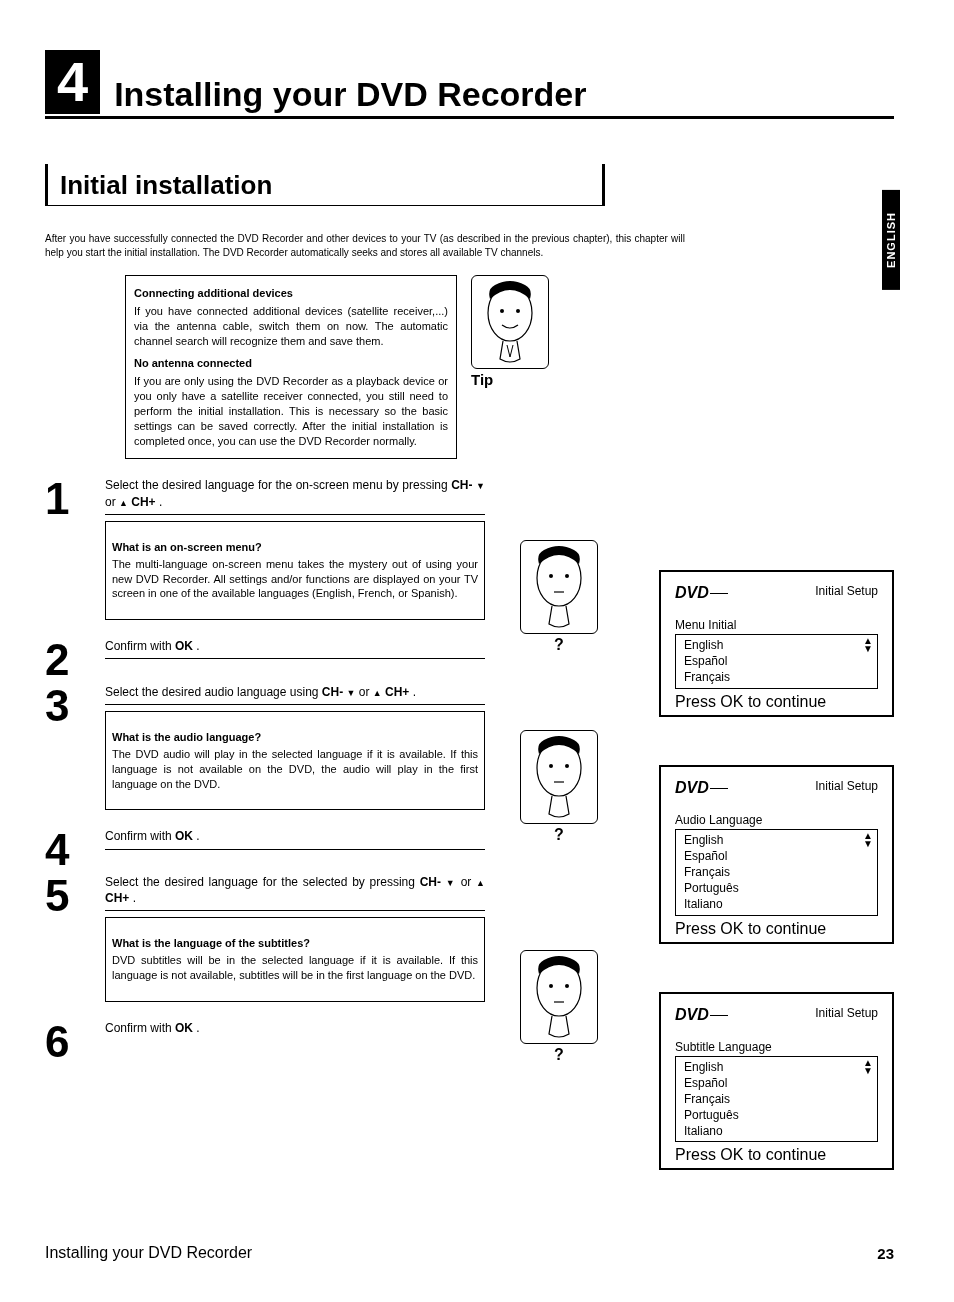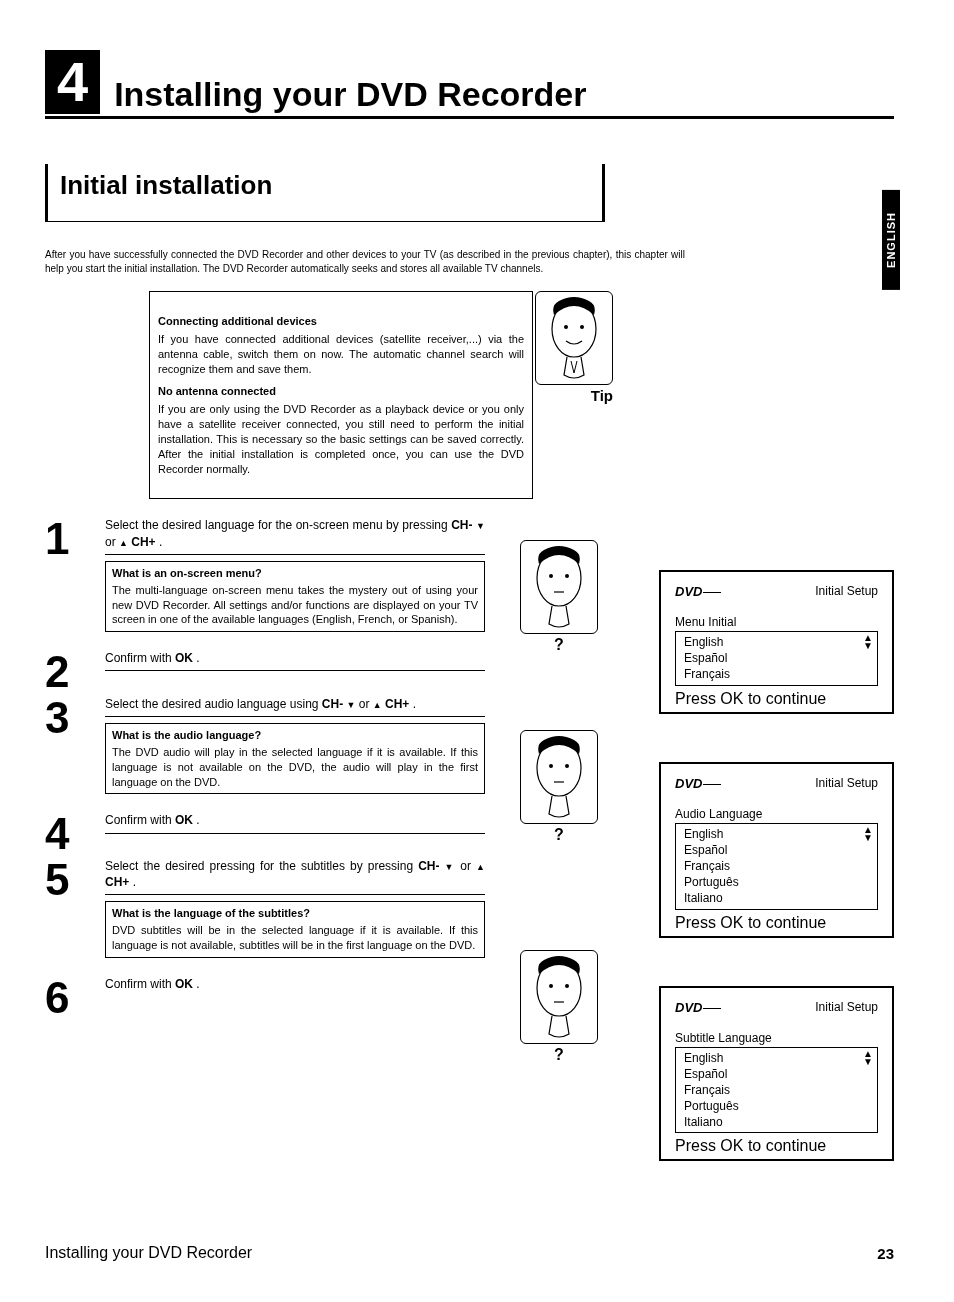--- a/index.html
+++ b/index.html
@@ -8,45 +8,45 @@
     height: 1302px;
     background: #fff;
     font-family: Arial, Helvetica, sans-serif;
     color: #000;
     position: relative;
     padding: 50px 60px 40px 45px;
   }
   .chapter-header { display: flex; align-items: flex-end; border-bottom: 3px solid #000; padding-bottom: 2px; margin-bottom: 45px; }
   .chapter-num-box { background: #000; color: #fff; font-weight: 900; font-size: 56px; line-height: 1; padding: 4px 12px 4px 12px; margin-right: 14px; font-family: Arial, sans-serif; }
   .chapter-title { font-size: 34px; font-weight: 700; }
-  .section-title-wrap { border-left: 3px solid #000; border-right: 3px solid #000; border-bottom: 1px solid #000; padding: 6px 12px 20px 12px; width: 560px; margin-bottom: 26px; }
+  .section-title-wrap { border-left: 3px solid #000; border-right: 3px solid #000; border-bottom: 1px solid #000; padding: 6px 12px 4px 12px; width: 560px; margin-bottom: 26px; }
   .section-title { font-size: 26px; font-weight: 700; }
   .intro { font-size: 10px; text-align: justify; width: 640px; margin-bottom: 16px; line-height: 1.35; }
   .tip-row { display: flex; align-items: flex-start; margin-left: 80px; margin-bottom: 18px; }
-  .tip-box { border: 1px solid #000; padding: 22px 8px; width: 384px; font-size: 11px; text-align: justify; line-height: 1.35; margin-left: 24px; }
+  .tip-box { border: 1px solid #000; padding: 10px 8px; width: 332px; font-size: 11px; text-align: justify; line-height: 1.35; }
   .tip-box .h { font-weight: 700; margin-bottom: 3px; display: block; }
   .tip-box .h2 { font-weight: 700; margin-top: 8px; margin-bottom: 3px; display: block; }
-  .face-col { margin-left: 2px; text-align: right; }
+  .face-col { margin-left: 14px; text-align: left; }
   .face { width: 78px; height: 94px; border: 1px solid #000; border-radius: 6px; display: flex; align-items: center; justify-content: center; font-size: 9px; color: #555; }
   .face svg { width: 70px; height: 86px; }
   .face-label { font-weight: 700; font-size: 15px; margin-top: 2px; }
   .face-q { font-weight: 700; font-size: 16px; margin-top: 2px; }
   .step-row { display:flex; align-items: flex-start; margin-bottom:4px; }
   .step-num { font-size: 44px; font-weight: 900; width: 60px; text-align: left; line-height: 0.9; padding-top:2px; }
   .step-body { width: 380px; font-size: 12px; text-align: justify; line-height: 1.35; }
   .step-body .line { border-bottom: 1px solid #000; padding-bottom: 4px; margin-bottom: 6px; }
   .step-body b { font-weight: 700; }
-  .callout { border: 1px solid #000; padding: 4px 6px; margin-top: 6px; font-size: 11px; text-align: justify; line-height: 1.35; }
+  .callout { border: 1px solid #000; padding: 18px 6px; margin-top: 6px; font-size: 11px; text-align: justify; line-height: 1.35; }
   .callout .h { font-weight: 700; display: block; margin-bottom: 2px; }
   .tri-down::after { content: "▼"; font-size: 9px; }
   .tri-up::after { content: "▲"; font-size: 9px; }
   .screens { position: absolute; right: 60px; top: 570px; width: 235px; }
   .screen { border: 2px solid #000; padding: 12px 14px 4px 14px; margin-bottom: 48px; font-family: "Helvetica Neue", Arial, sans-serif; font-size: 12px; }
   .screen-head { display:flex; justify-content: space-between; font-size: 12px; margin-bottom: 16px; }
-  .screen-head .logo { font-style: italic; font-weight: 700; font-size: 13px; }
+  .screen-head .logo { font-style: italic; font-weight: 700; font-size: 16px; }
   .screen-head .logo::after { content:""; display:inline-block; border-top:1px solid #000; width:18px; vertical-align: middle; margin-left:1px;}
   .screen-label { font-size: 12px; margin-bottom: 2px; }
   .screen-list { border: 1px solid #000; position: relative; padding: 2px 8px; margin-bottom: 4px; }
   .screen-list .sel { position:absolute; right:4px; top:2px; font-size:10px; line-height:8px; }
   .screen-list div { font-size: 12px; line-height: 1.35; }
   .screen-foot { font-size: 16px; }
   .lang-tab { position:absolute; right:54px; top:190px; background:#000; color:#fff; font-size:11px; font-weight:700; padding: 22px 3px; writing-mode: vertical-rl; transform: rotate(180deg); letter-spacing:1px; }
   .footer { position:absolute; bottom: 40px; left: 45px; right: 60px; display:flex; justify-content: space-between; align-items: flex-end; }
   .footer-left { font-size: 16px; }
   .footer-right { font-size: 15px; font-weight: 700; }
@@ -154,21 +154,21 @@
   <div class="step-num">4</div>
   <div class="step-body">
     <div class="line"><span>Confirm with </span><b>OK</b><span> .</span></div>
   </div>
 </div>
 
 <div class="step-row">
   <div class="step-num">5</div>
   <div class="step-body">
     <div class="line">
-      <span>Select the desired pressing for the subtitles by pressing </span><b>CH-</b> <span class="tri-down"></span><span> or </span><span class="tri-up"></span> <b>CH+</b><span> .</span>
+      <span>Select the desired language for the selected by pressing </span><b>CH-</b> <span class="tri-down"></span><span> or </span><span class="tri-up"></span> <b>CH+</b><span> .</span>
     </div>
     <div class="callout">
       <span class="h">What is the language of the subtitles?</span>
       <span>DVD subtitles will be in the selected language if it is available. If this language is not available, subtitles will be in the first language on the DVD.</span>
     </div>
   </div>
 </div>
 <div class="face-stack" style="top:950px;">
   <div class="face">
       <svg viewBox="0 0 70 86">

